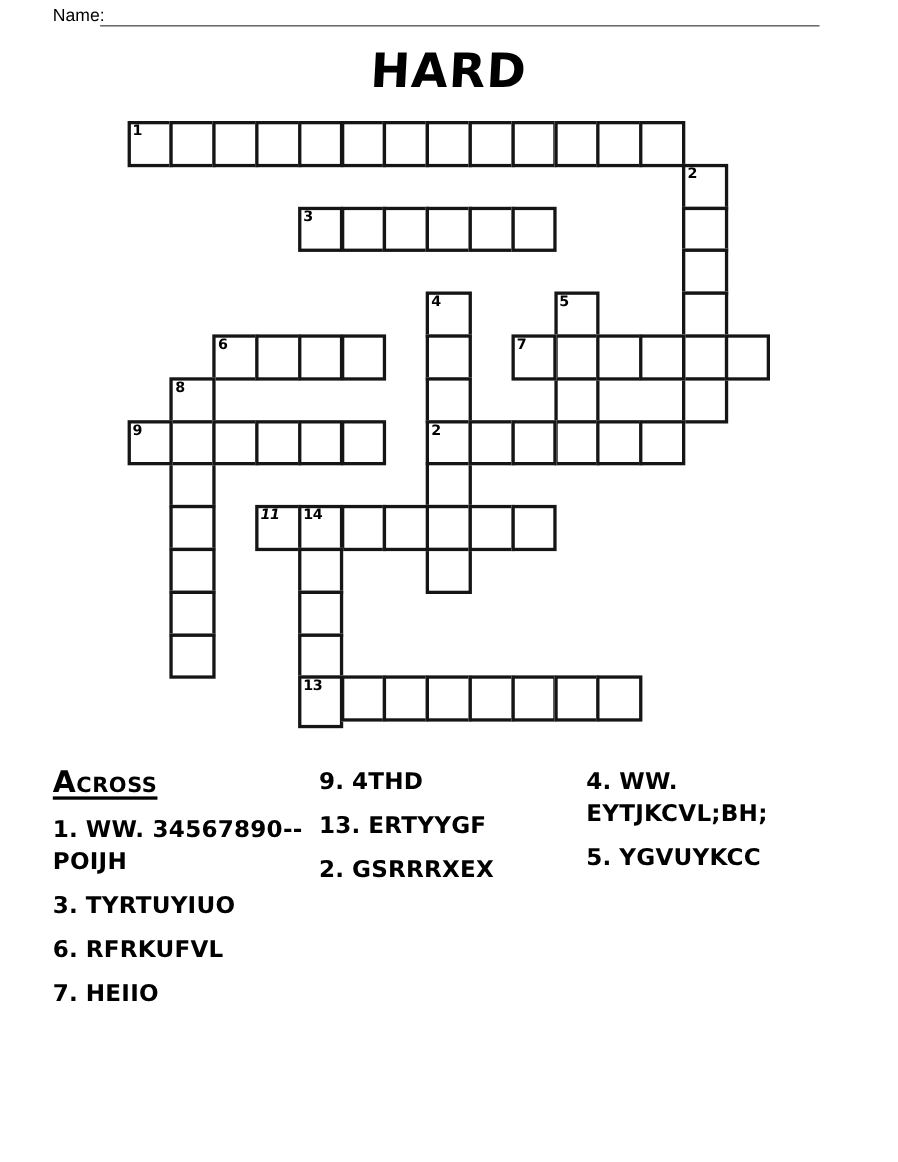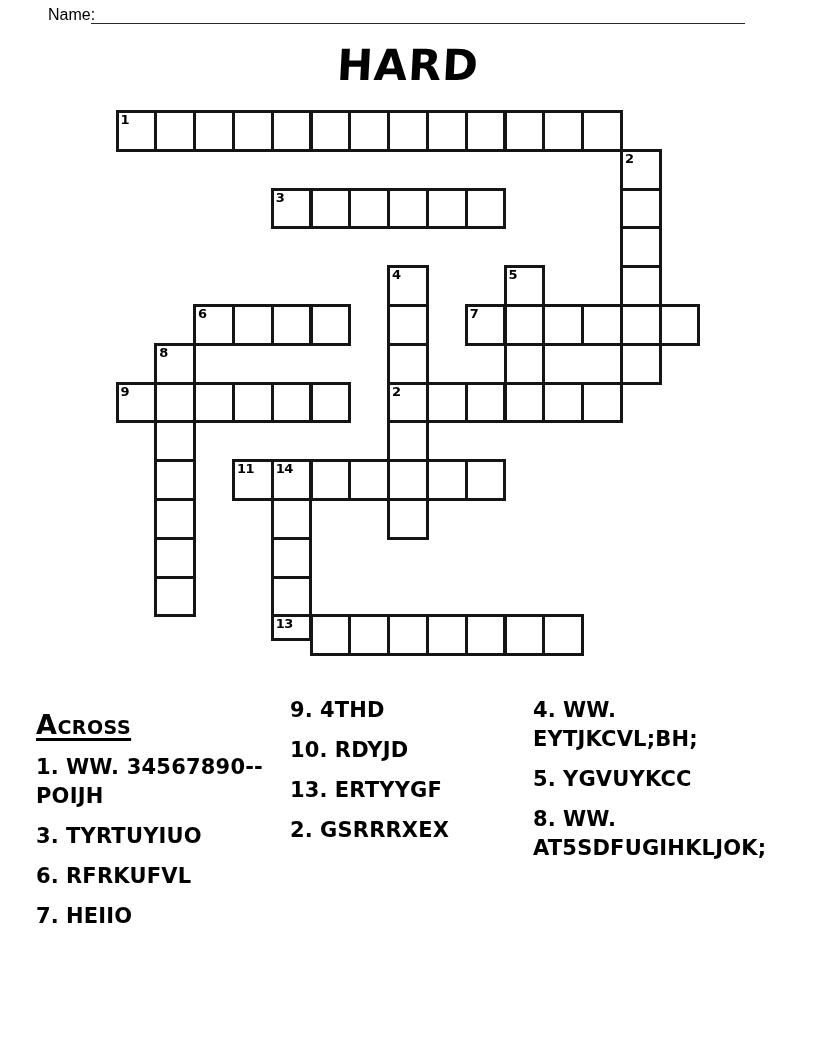--- a/index.html
+++ b/index.html
@@ -24,21 +24,21 @@
   .cell{
     position:absolute;box-sizing:border-box;background:#fff;
     border:3px solid #151515;
   }
   .cellnum{
     position:absolute;top:-1px;left:2px;
     font-size:13px;font-weight:700;letter-spacing:-0.5px;line-height:15px;
   }
   .clues{position:absolute;left:0;top:696px;width:816px;}
   .clue-col{position:absolute;top:0;}
-  .clue-col:nth-child(1){left:36px;width:235px;margin-top:13px;}
+  .clue-col:nth-child(1){left:48px;width:235px;}
   .clue-col:nth-child(2){left:290px;width:240px;}
   .clue-col:nth-child(3){left:533px;width:250px;}
   .clue-header{
     font-size:27px;font-weight:800;
     font-variant-caps:small-caps;letter-spacing:0.5px;
     text-decoration:underline;text-decoration-thickness:2.5px;text-underline-offset:4px;
     margin-bottom:12px;line-height:32px;
   }
   .clue-item{
     font-size:21px;font-weight:700;line-height:29px;
@@ -128,34 +128,34 @@
       <span class="cellnum">9</span>
     </div>
     <div class="cell" style="left: 77.6px; top: 271.6px; width: 41.8px; height: 41.8px; border-color: rgb(21, 21, 21);"></div>
     <div class="cell" style="left: 116.4px; top: 271.6px; width: 41.8px; height: 41.8px; border-color: rgb(21, 21, 21);"></div>
     <div class="cell" style="left: 155.2px; top: 271.6px; width: 41.8px; height: 41.8px; border-color: rgb(21, 21, 21);"></div>
     <div class="cell" style="left: 194px; top: 271.6px; width: 41.8px; height: 41.8px; border-color: rgb(21, 21, 21);"></div>
     <div class="cell" style="left: 310.4px; top: 271.6px; width: 41.8px; height: 41.8px; border-color: rgb(21, 21, 21);"></div>
     <div class="cell" style="left: 349.2px; top: 271.6px; width: 41.8px; height: 41.8px; border-color: rgb(21, 21, 21);"></div>
     <div class="cell" style="left: 426.8px; top: 271.6px; width: 41.8px; height: 41.8px; border-color: rgb(21, 21, 21);"></div>
     <div class="cell" style="left: 465.6px; top: 271.6px; width: 41.8px; height: 41.8px; border-color: rgb(21, 21, 21);"></div>
-    <div class="cell" style="left: 116.4px; top: 349.2px; width: 41.8px; height: 41.8px; border-color: rgb(21, 21, 21);">
+    <div class="cell" style="left: 116.4px; top: 349.2px; width: 41.8px; height: 41.8px; border-color: rgb(21, 21, 21); font-style: italic;">
       <span class="cellnum">11</span>
     </div>
     <div class="cell" style="left: 155.2px; top: 349.2px; width: 41.8px; height: 41.8px; border-color: rgb(21, 21, 21);">
       <span class="cellnum">14</span>
     </div>
     <div class="cell" style="left: 194px; top: 349.2px; width: 41.8px; height: 41.8px; border-color: rgb(21, 21, 21);"></div>
     <div class="cell" style="left: 232.8px; top: 349.2px; width: 41.8px; height: 41.8px; border-color: rgb(21, 21, 21);"></div>
     <div class="cell" style="left: 310.4px; top: 349.2px; width: 41.8px; height: 41.8px; border-color: rgb(21, 21, 21);"></div>
     <div class="cell" style="left: 349.2px; top: 349.2px; width: 41.8px; height: 41.8px; border-color: rgb(21, 21, 21);"></div>
     <div class="cell" style="left: 155.2px; top: 388px; width: 41.8px; height: 41.8px; border-color: rgb(21, 21, 21);"></div>
     <div class="cell" style="left: 155.2px; top: 426.8px; width: 41.8px; height: 41.8px; border-color: rgb(21, 21, 21);"></div>
     <div class="cell" style="left: 155.2px; top: 465.6px; width: 41.8px; height: 41.8px; border-color: rgb(21, 21, 21);"></div>
-    <div class="cell" style="left: 155.2px; top: 504.4px; width: 41.8px; height: 27px; border-color: rgb(21, 21, 21);">
+    <div class="cell" style="left: 155.2px; top: 504.4px; width: 41.8px; height: 48px; border-color: rgb(21, 21, 21);">
       <span class="cellnum">13</span>
     </div>
     <div class="cell" style="left: 194px; top: 504.4px; width: 41.8px; height: 41.8px; border-color: rgb(21, 21, 21);"></div>
     <div class="cell" style="left: 232.8px; top: 504.4px; width: 41.8px; height: 41.8px; border-color: rgb(21, 21, 21);"></div>
     <div class="cell" style="left: 271.6px; top: 504.4px; width: 41.8px; height: 41.8px; border-color: rgb(21, 21, 21);"></div>
     <div class="cell" style="left: 310.4px; top: 504.4px; width: 41.8px; height: 41.8px; border-color: rgb(21, 21, 21);"></div>
     <div class="cell" style="left: 349.2px; top: 504.4px; width: 41.8px; height: 41.8px; border-color: rgb(21, 21, 21);"></div>
     <div class="cell" style="left: 388px; top: 504.4px; width: 41.8px; height: 41.8px; border-color: rgb(21, 21, 21);"></div>
     <div class="cell" style="left: 426.8px; top: 504.4px; width: 41.8px; height: 41.8px; border-color: rgb(21, 21, 21);"></div>
   </div>
@@ -163,22 +163,20 @@
 <div class="clues">
     <div class="clue-col">
       <div class="clue-header">Across</div>
       <div class="clue-item"><span class="cnum">1.</span><span>WW. 34567890--POIJH</span></div>
       <div class="clue-item"><span class="cnum">3.</span><span>TYRTUYIUO</span></div>
       <div class="clue-item"><span class="cnum">6.</span><span>RFRKUFVL</span></div>
       <div class="clue-item"><span class="cnum">7.</span><span>HEIIO</span></div>
     </div>
     <div class="clue-col">
       <div class="clue-item"><span class="cnum">9.</span><span>4THD</span></div>
-      <div class="clue-item"><span class="cnum">10.</span><span>RDYJD</span></div>
       <div class="clue-item"><span class="cnum">13.</span><span>ERTYYGF</span></div>
       <div class="clue-item"><span class="cnum">2.</span><span>GSRRRXEX</span></div>
     </div>
     <div class="clue-col">
       <div class="clue-item"><span class="cnum">4.</span><span>WW. EYTJKCVL;BH;</span></div>
       <div class="clue-item"><span class="cnum">5.</span><span>YGVUYKCC</span></div>
-      <div class="clue-item"><span class="cnum">8.</span><span>WW. AT5SDFUGIHKLJOK;</span></div>
     </div>
   </div>
 
 </body></html>

